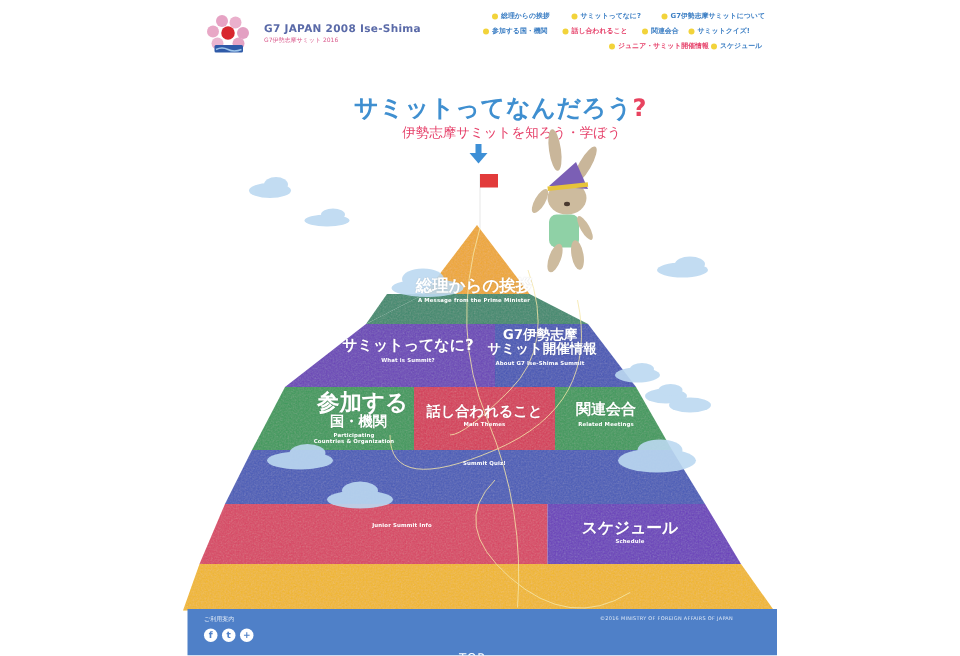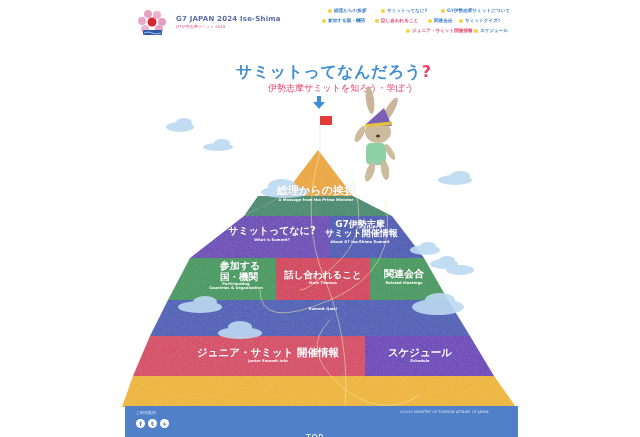--- a/index.html
+++ b/index.html
@@ -39,21 +39,21 @@
     <circle cx="21" cy="7" r="4" fill="#eab0cc"></circle>
     <circle cx="6" cy="13" r="4" fill="#e8a8c6"></circle>
     <circle cx="26" cy="14" r="4" fill="#e3a0c2"></circle>
     <circle cx="9" cy="21" r="4" fill="#eab5cf"></circle>
     <circle cx="23" cy="21" r="4" fill="#e5a4c4"></circle>
     <circle cx="16" cy="14" r="4.5" fill="#d8262e"></circle>
     <rect x="7" y="22" width="19" height="5" rx="1" fill="#2f5aa8"></rect>
     <path d="M8 25 Q12 23 16 25 T25 25" stroke="#9ec5ea" stroke-width="1" fill="none"></path>
   </svg>
 </div>
-<div class="abs logo-title">G7 JAPAN 2024 Ise-Shima</div>
+<div class="abs logo-title">G7 JAPAN 2008 Ise-Shima</div>
 <div class="abs logo-sub">G7伊勢志摩サミット 2016</div>
 
 <nav class="abs nav">
   <div class="nav-item" style="left:0;top:2px;color:#3d7fc4">
       <span class="dot"></span>
       <span>総理からの挨拶</span>
     </div>
   <div class="nav-item" style="left:53px;top:2px;color:#3d7fc4">
       <span class="dot"></span>
       <span>サミットってなに?</span>
@@ -188,38 +188,37 @@
 <div class="tier-label" style="left:220px;top:226px;width:104px;">
   <span class="jp" style="font-size:10px">サミットってなに?</span>
   <span class="en">What is Summit?</span>
 </div>
 <div class="tier-label" style="left:325px;top:220px;width:70px;">
   <span class="jp" style="font-size:9px">G7伊勢志摩</span>
   <span class="jp" style="font-size:9px">サミット開催情報</span>
   <span class="en">About G7 Ise-Shima Summit</span>
 </div>
 <div class="tier-label" style="left:200px;top:261px;width:72px;">
-  <span class="jp" style="font-size:10px;text-align:center;padding-left:8px">参加する</span>
+  <span class="jp" style="font-size:15px;text-align:right;padding-left:8px">参加する</span>
   <span class="jp" style="font-size:9.5px;text-align:center;padding-left:6px">国・機関</span>
   <span class="en">Participating</span>
   <span class="en" style="margin-top:0">Countries &amp; Organization</span>
 </div>
 <div class="tier-label" style="left:276px;top:270px;width:94px;">
   <span class="jp" style="font-size:9.5px">話し合われること</span>
   <span class="en">Main Themes</span>
 </div>
 <div class="tier-label" style="left:374px;top:269px;width:60px;">
   <span class="jp" style="font-size:10px">関連会合</span>
   <span class="en">Related Meetings</span>
 </div>
 <div class="tier-label" style="left:268px;top:306px;width:110px;">
   <span class="en">Summit Quiz!</span>
 </div>
 <div class="tier-label" style="left:188px;top:347px;width:160px;">
-  <span class="jp" style="font-size:10.5px">ジュニア・サミット 開催情報</span>
   <span class="en">Junior Summit Info</span>
 </div>
 <div class="tier-label" style="left:380px;top:347px;width:80px;">
   <span class="jp" style="font-size:10.5px">スケジュール</span>
   <span class="en">Schedule</span>
 </div>
 
 <div class="abs footer"></div>
 <div class="abs footer-contact">ご利用案内</div>
 <div class="social" style="left:136px">

